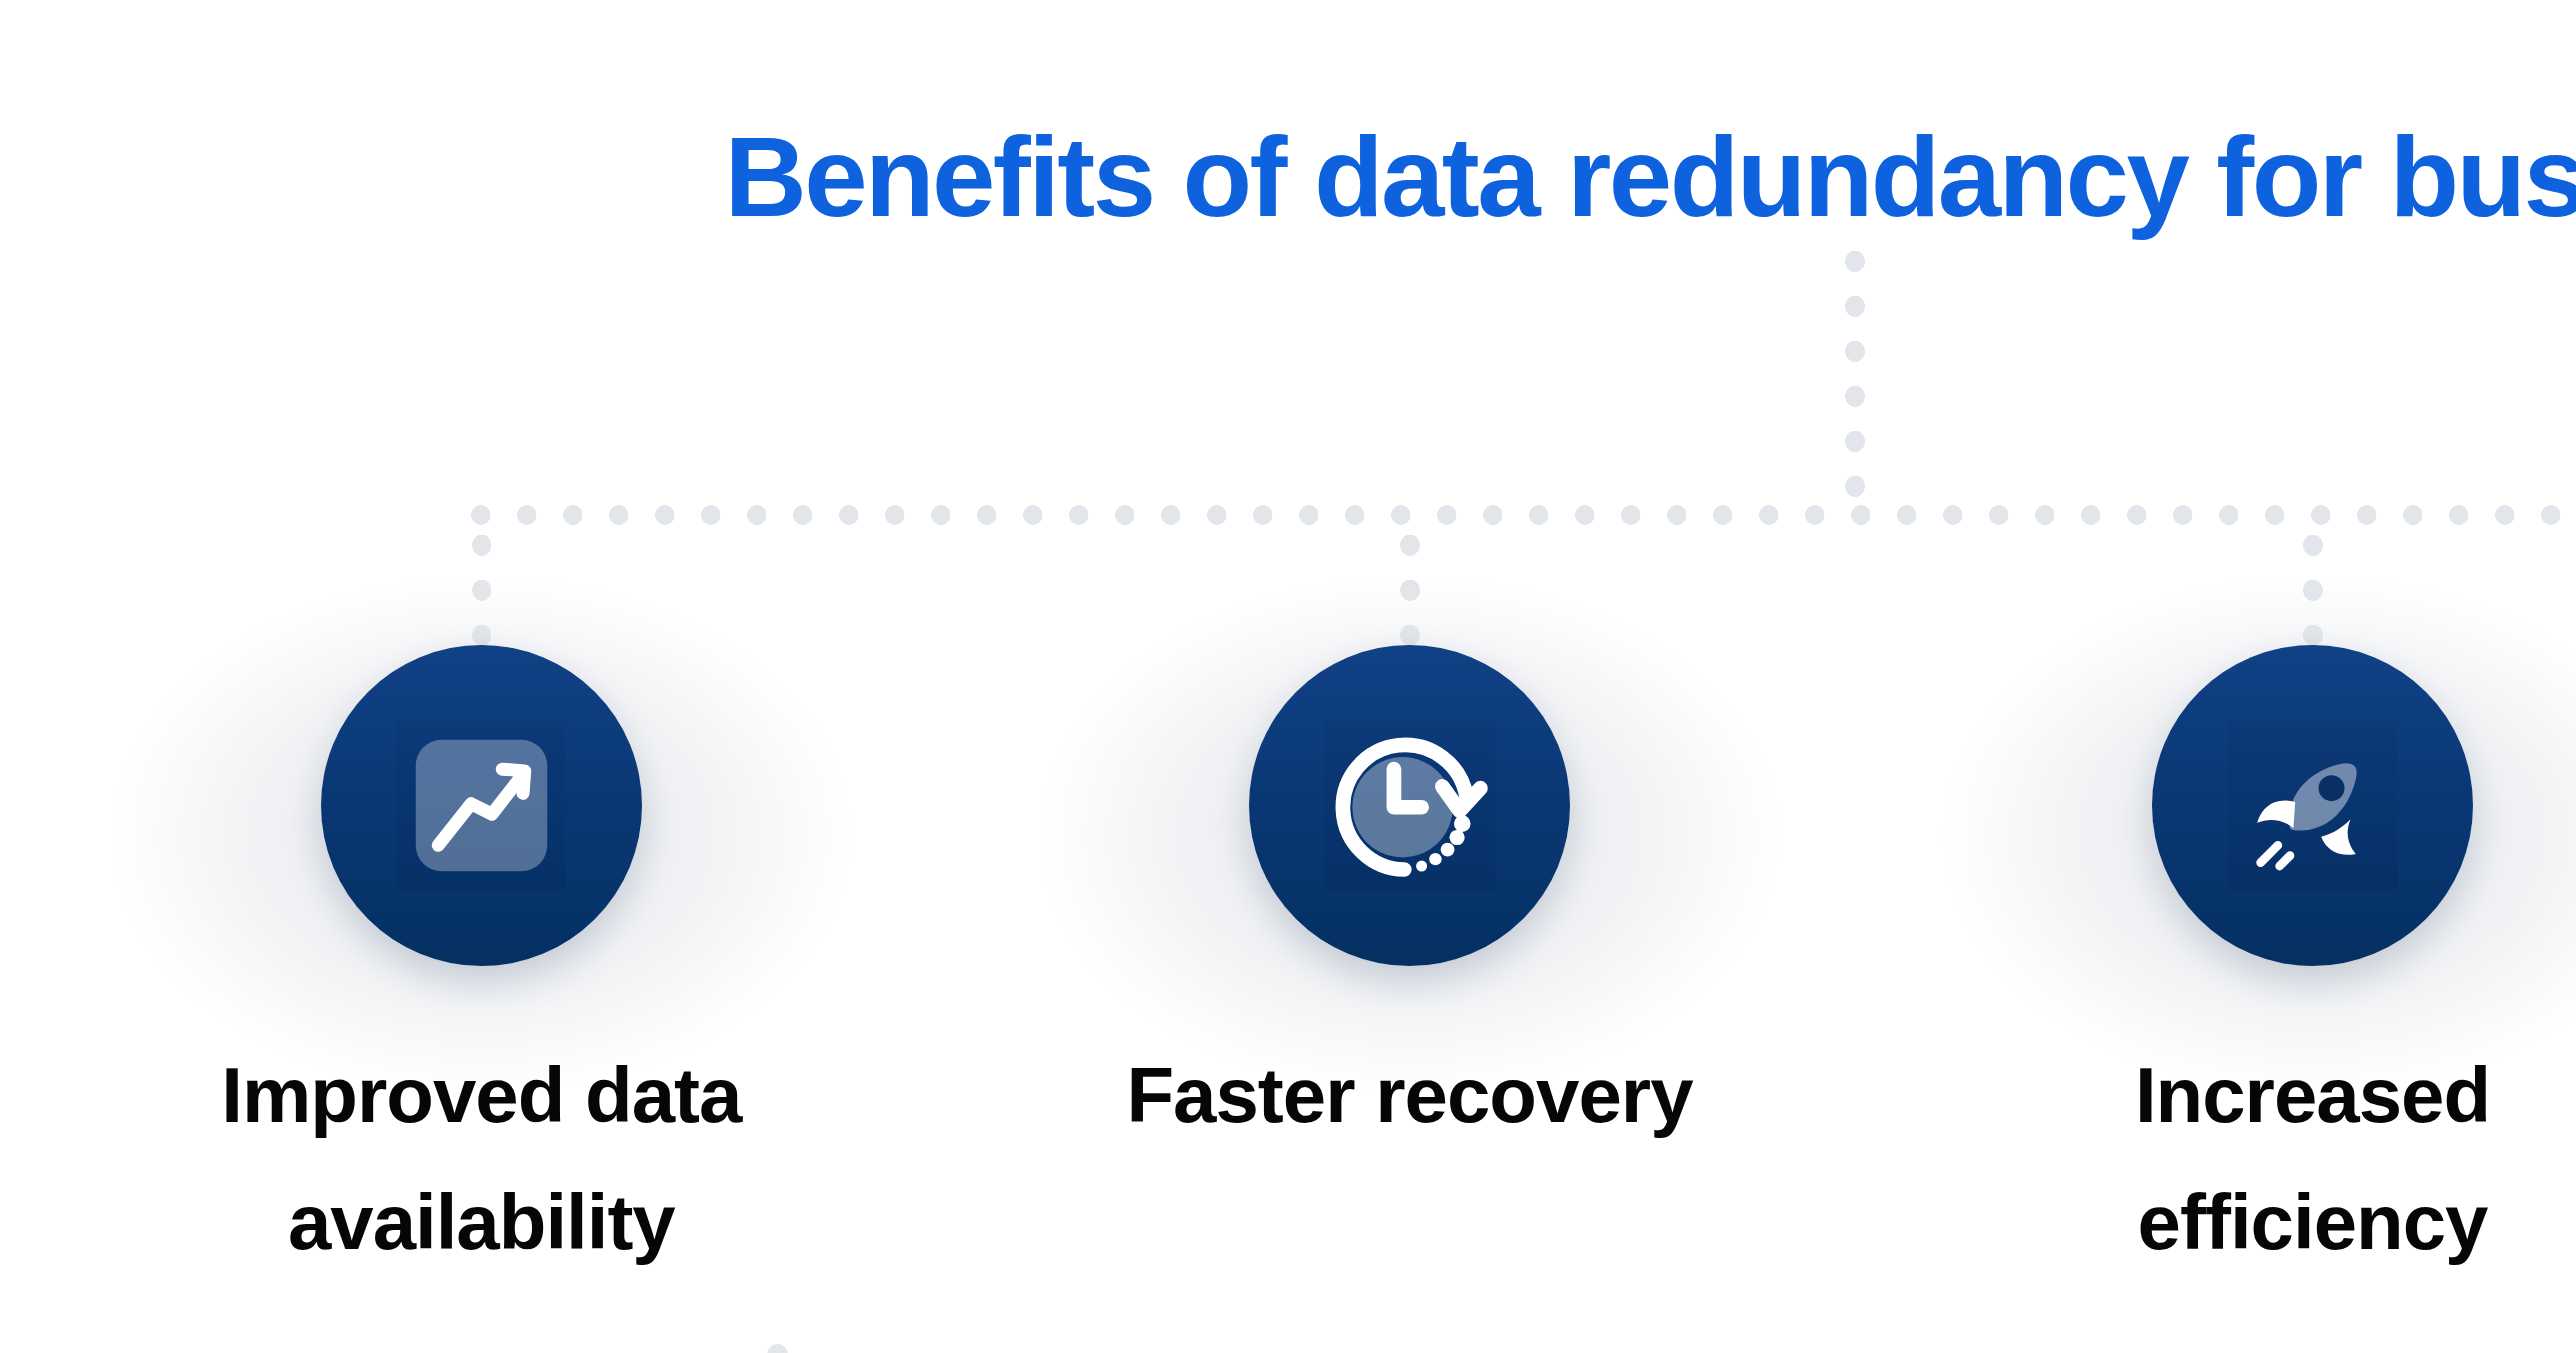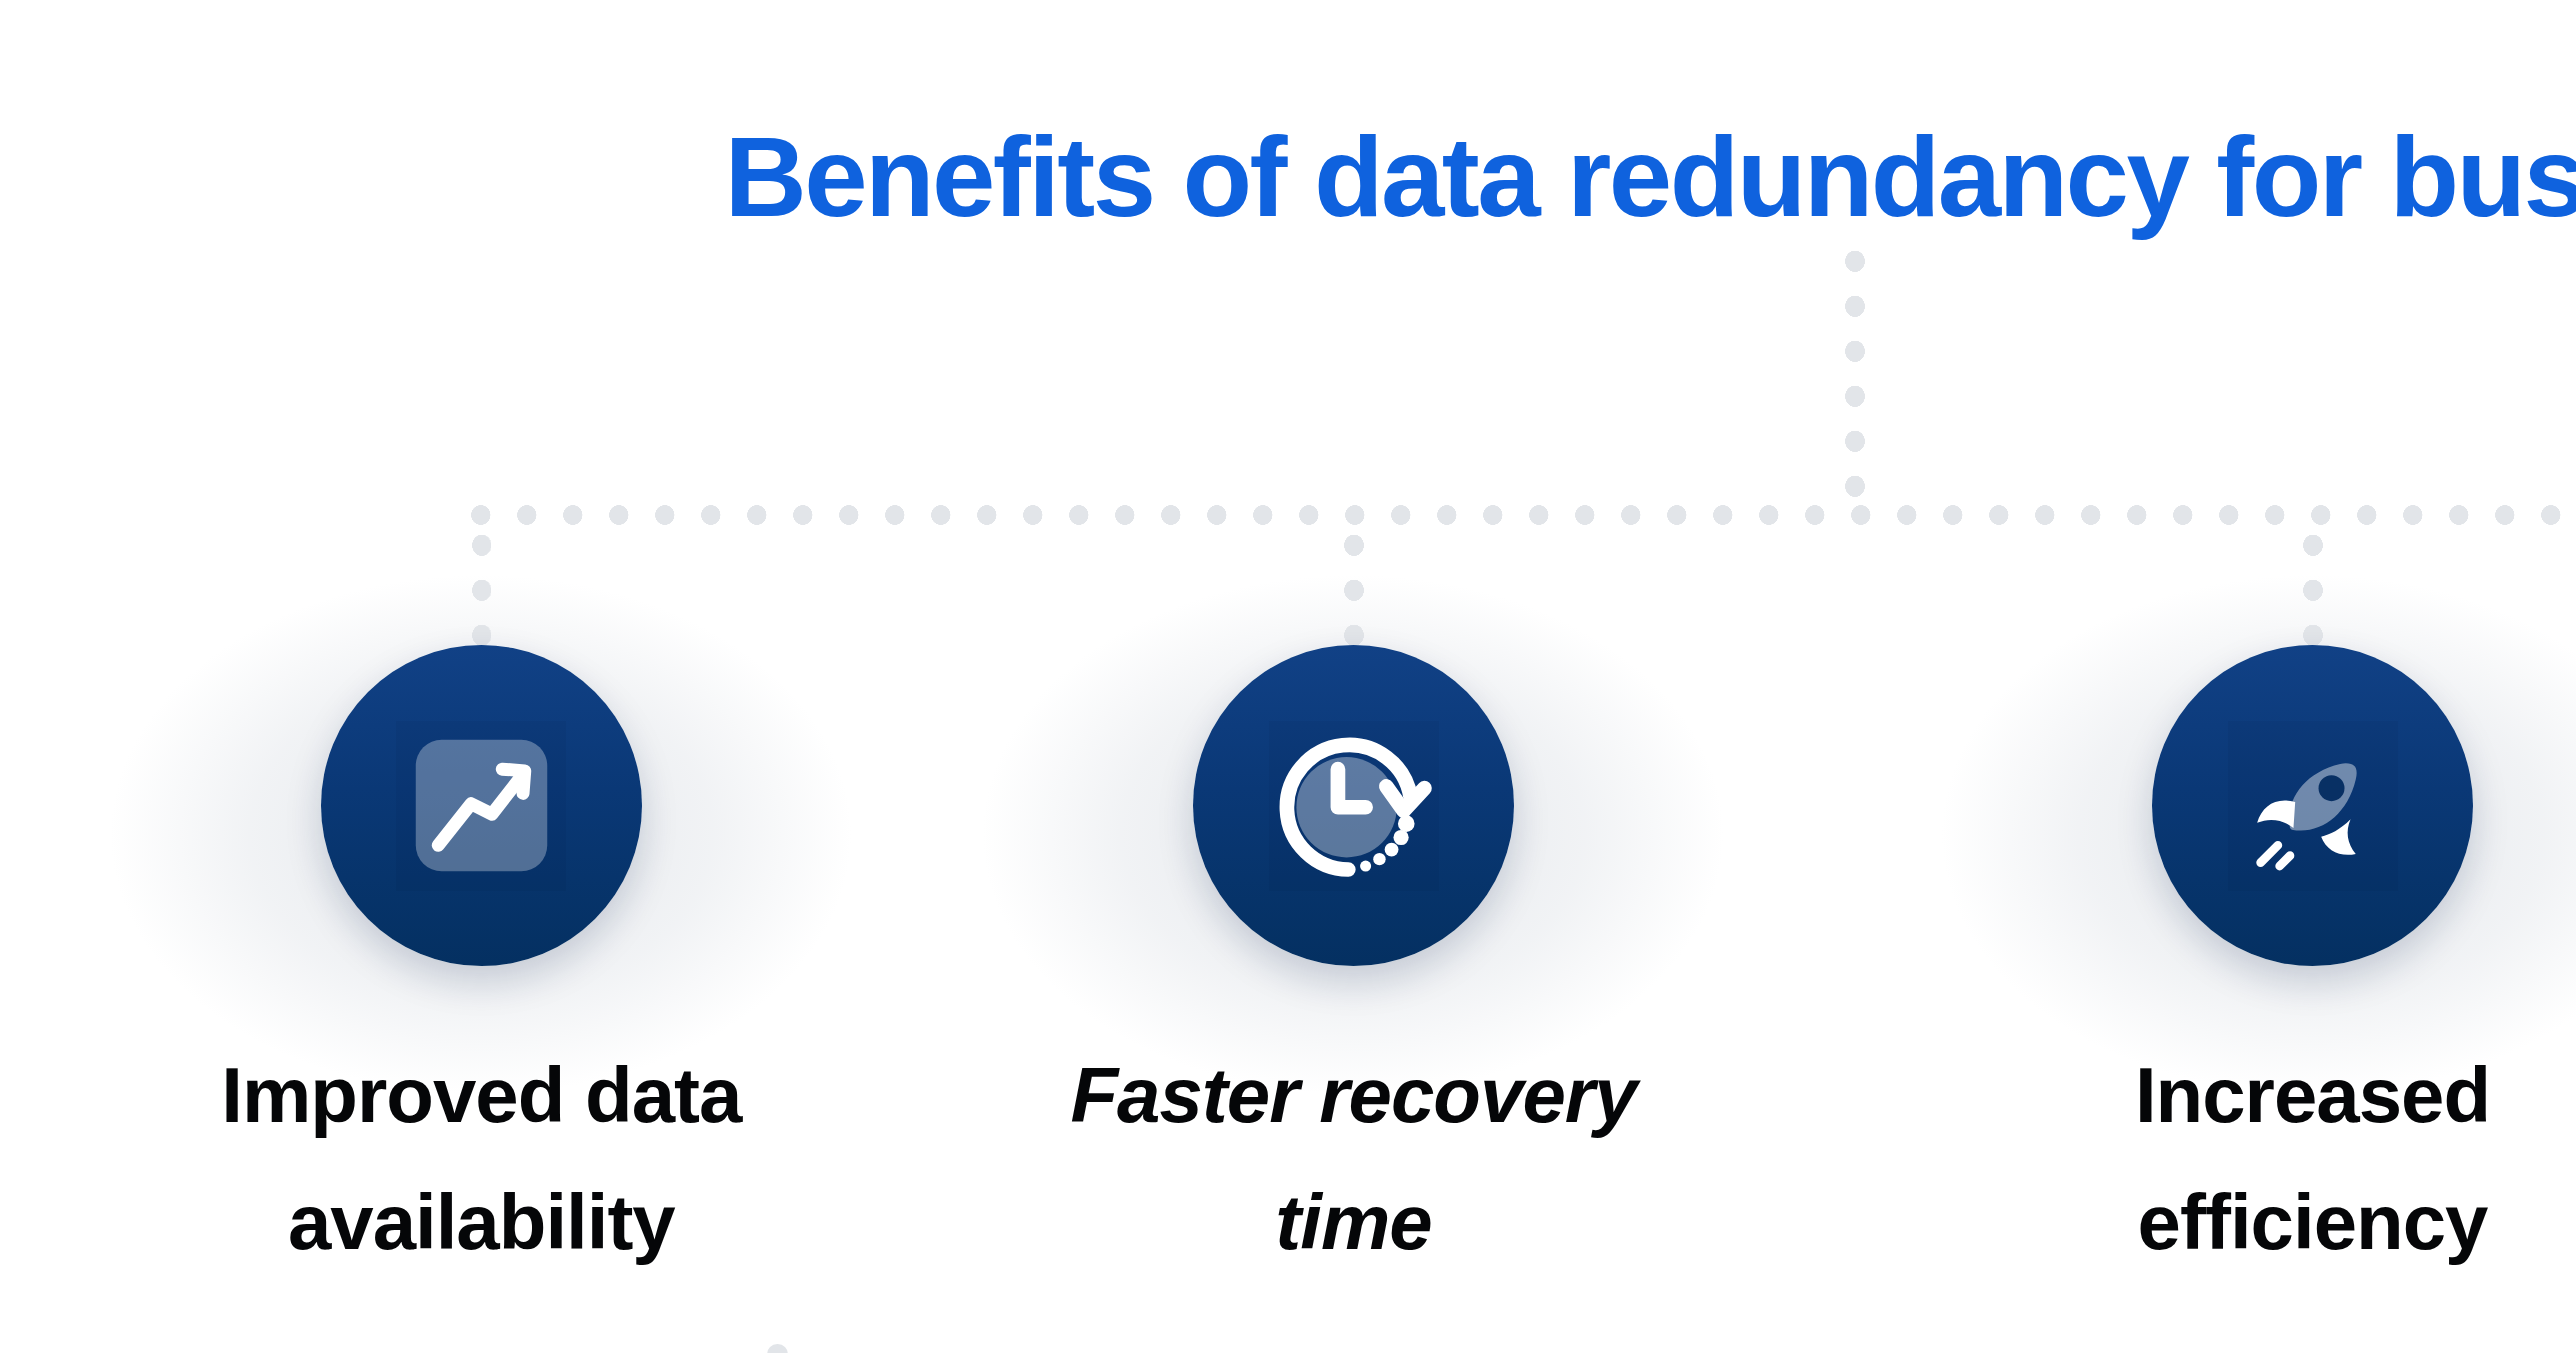--- a/index.html
+++ b/index.html
@@ -32,21 +32,21 @@
   .dotline-h{
     position:absolute;height:19.6px;background-repeat:repeat-x;
     background-image:radial-gradient(circle 9.8px at 9.8px 9.8px,var(--dot-gray) 97%,transparent 100%);
     background-size:46px 19.6px;
   }
   .stem{left:1845px;top:250px;height:268px;}
   .hline{left:471px;top:505px;width:2777px;}
   
   .column{position:absolute;top:0;width:979px;height:1354px;}
   .col-1{left:-8.2px;}
-  .col-2{left:864px;font-style:italic;}
+  .col-2{left:920px;}
   .col-3{left:1823px;}
   .stub{left:480px;top:534px;height:115px;position:absolute;}
   .glow{
     position:absolute;left:-26px;top:474px;width:1030px;height:721px;
     background:radial-gradient(ellipse closest-side,rgba(205,211,219,0.55) 0%,rgba(205,211,219,0.28) 45%,rgba(205,211,219,0) 72%);
     pointer-events:none;
   }
   .circle{
     position:absolute;left:329px;top:645px;width:321px;height:321px;border-radius:50%;
     background:linear-gradient(180deg,var(--navy-top) 0%,var(--navy-mid) 45%,var(--navy-bottom) 100%);
@@ -108,21 +108,20 @@
         <circle cx="65" cy="81" r="3.6" fill="#ffffff"></circle>
         <circle cx="72" cy="75.5" r="4.0" fill="#ffffff"></circle>
         <circle cx="77.5" cy="68.5" r="4.4" fill="#ffffff"></circle>
         <circle cx="80.5" cy="60.5" r="4.8" fill="#ffffff"></circle>
         <path d="M69 39 L79 53 L91 40" fill="none" stroke="#ffffff" stroke-width="8.5" stroke-linecap="round" stroke-linejoin="round"></path>
         <path d="M41 29 L41 51 L57 51" fill="none" stroke="#ffffff" stroke-width="8.5" stroke-linecap="round" stroke-linejoin="round"></path>
       </svg>
     </div>
     <p class="label">
       <span>Faster recovery</span>
-      <span>time</span>
     </p>
   </section>
 
   <section class="column col-3">
     <div class="glow"></div>
     <div class="dotline-v stub"></div>
     <div class="circle">
       <div class="iconbg"></div>
       <svg class="icon" viewBox="0 0 100 100">
         <path d="M40 48 C 29 45 21 50 18 60 C 25 57 33 58 39 63 Z" fill="#ffffff"></path>

